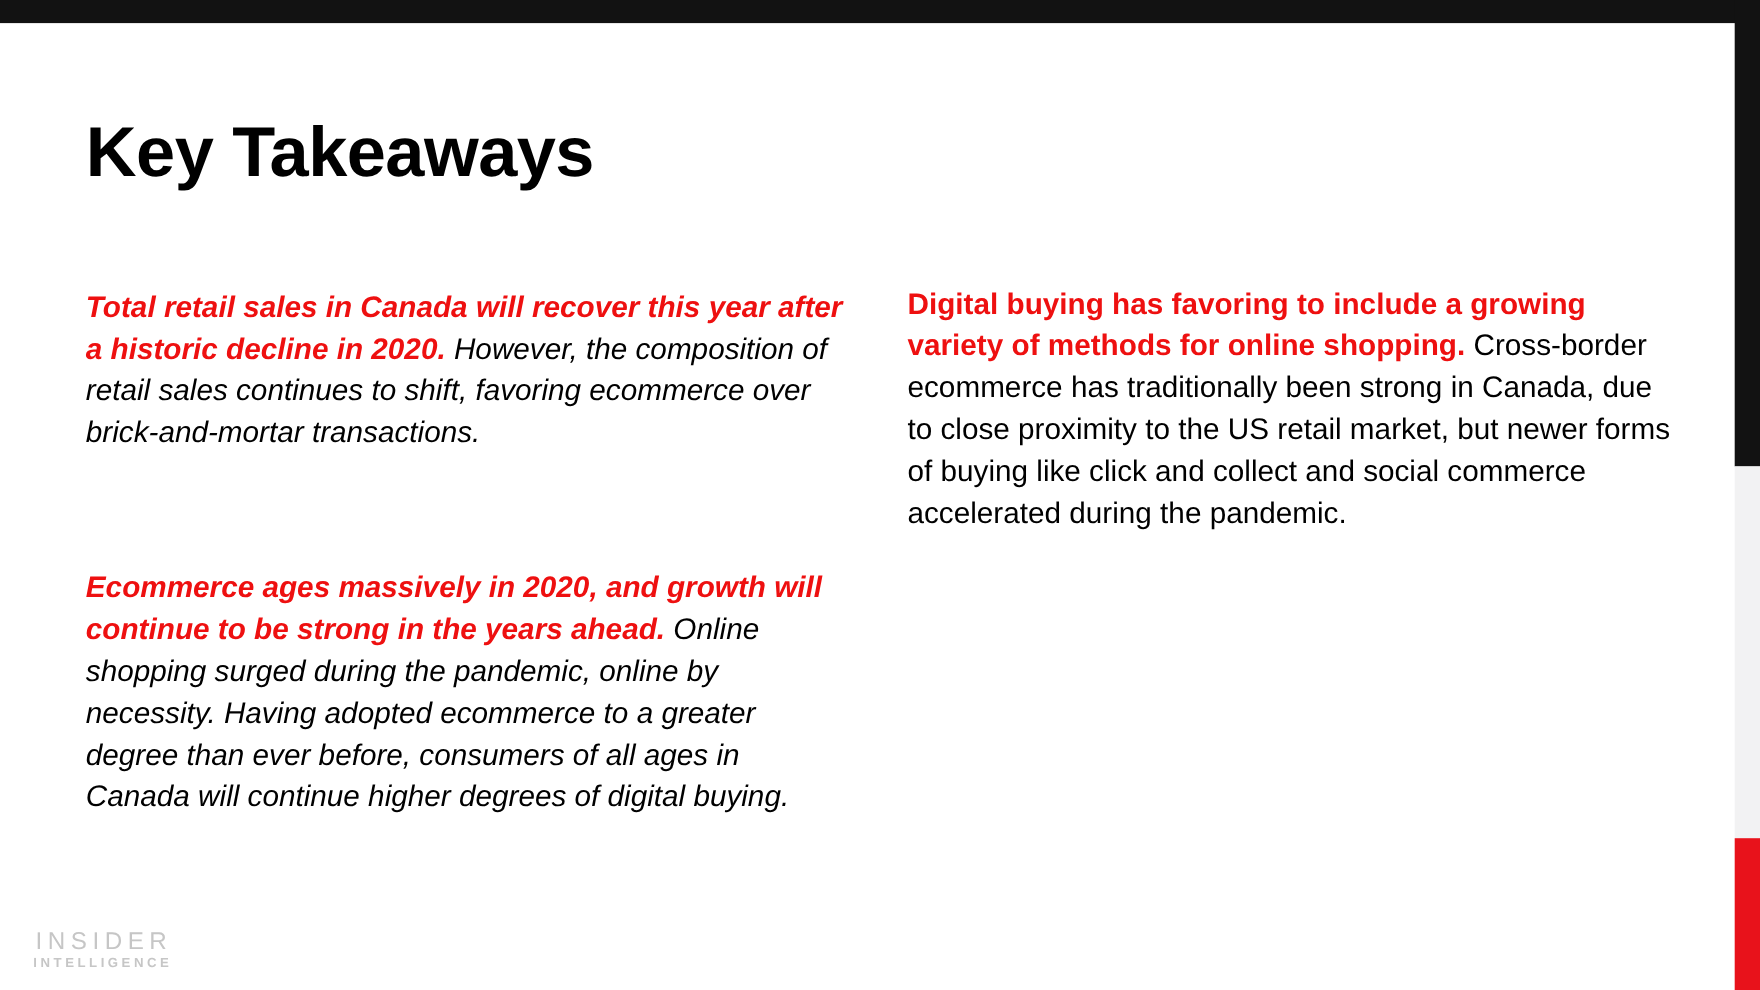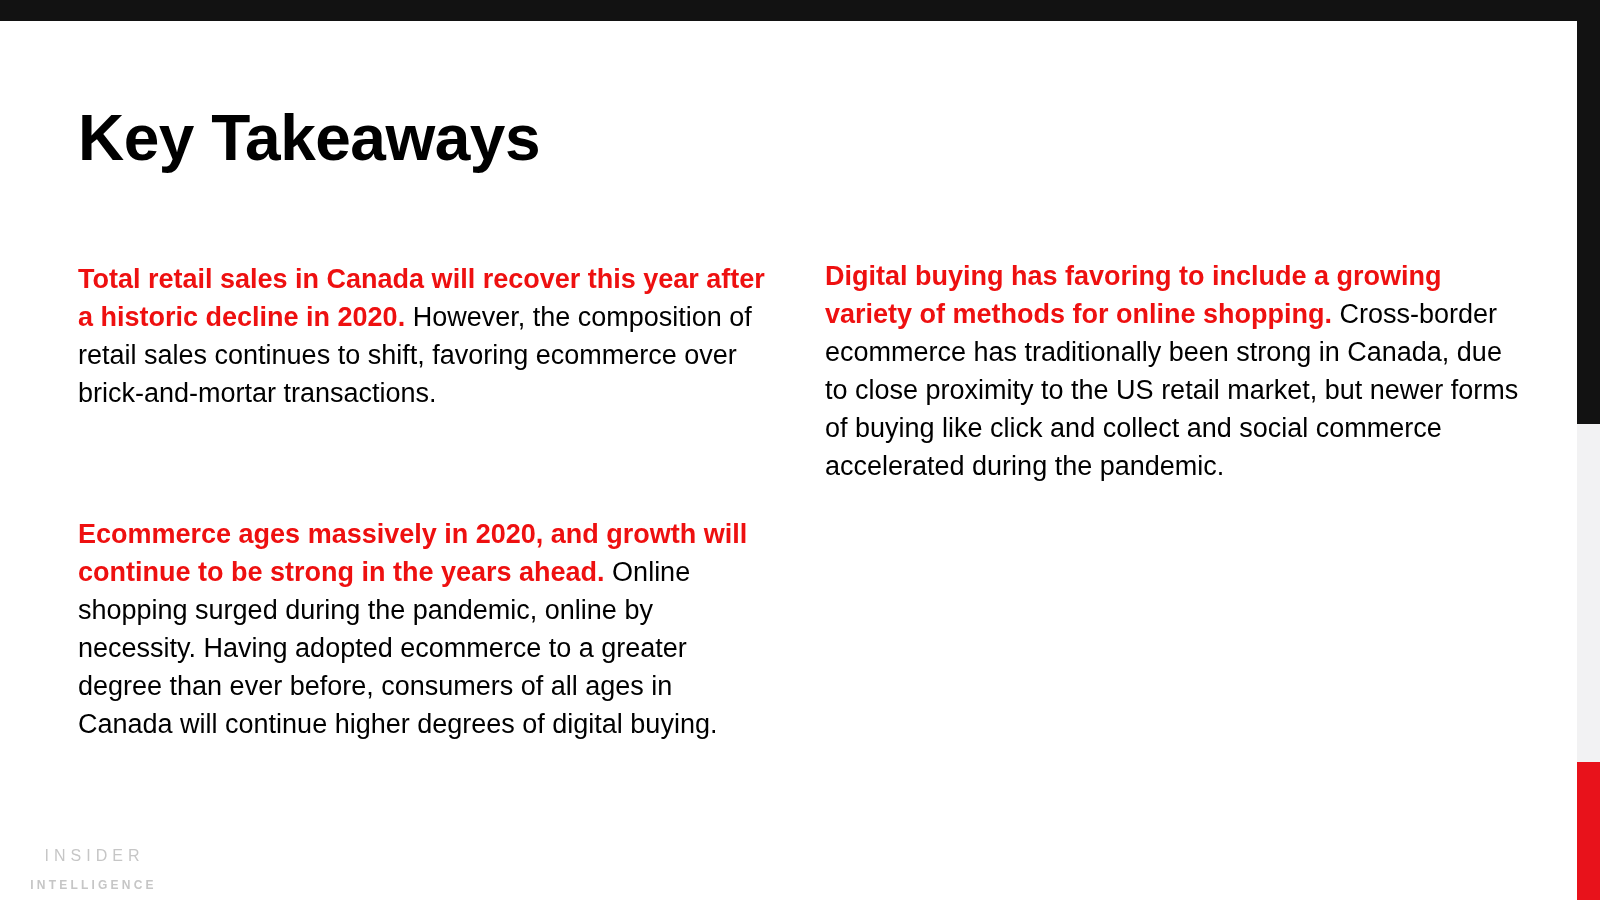--- a/index.html
+++ b/index.html
@@ -21,42 +21,42 @@
   .top-bar{
     position:absolute;left:0;top:0;width:1600px;height:21px;
     background:var(--bar_black);
   }
   .title{
     position:absolute;left:78px;top:106px;margin:0;
     font-size:64px;font-weight:700;line-height:1;letter-spacing:-0.5px;
     color:var(--text_black);white-space:nowrap;text-align:center;
   }
   .col{position:absolute;}
-  .col-left{left:78px;top:260px;width:692px;}
+  .col-left{left:78px;top:260px;width:692px;font-style:italic;}
   .col-right{left:825px;top:257px;width:700px;}
   .takeaway{
     margin:0;
     font-size:27px;line-height:38px;font-weight:400;
     color:var(--text_black);
     text-align:left;
   }
   .takeaway.second{margin-top:103px;}
   .takeaway .lead{
     font-weight:700;color:var(--text_red);
   }
   .logo{
     position:absolute;left:22px;top:845px;width:140px;text-align:center;
     color:var(--logo_gray);
   }
   .logo-line1{
-    font-size:16px;line-height:22px;font-weight:400;letter-spacing:5px;text-indent:5px;
+    font-size:22px;line-height:22px;font-weight:400;letter-spacing:5px;text-indent:5px;
     white-space:nowrap;
   }
   .logo-line2{
-    margin-top:12px;
+    margin-top:2px;
     font-size:12px;line-height:12px;font-weight:700;letter-spacing:3.2px;text-indent:3px;
     white-space:nowrap;
   }
   .edge-strip{
     position:absolute;right:0;top:0;width:23px;height:900px;
     display:flex;flex-direction:column;
   }
   .seg-black{height:424px;background:var(--bar_black);}
   .seg-gray{height:338px;background:var(--strip_gray);}
   .seg-red{flex:1;background:var(--strip_red);}

